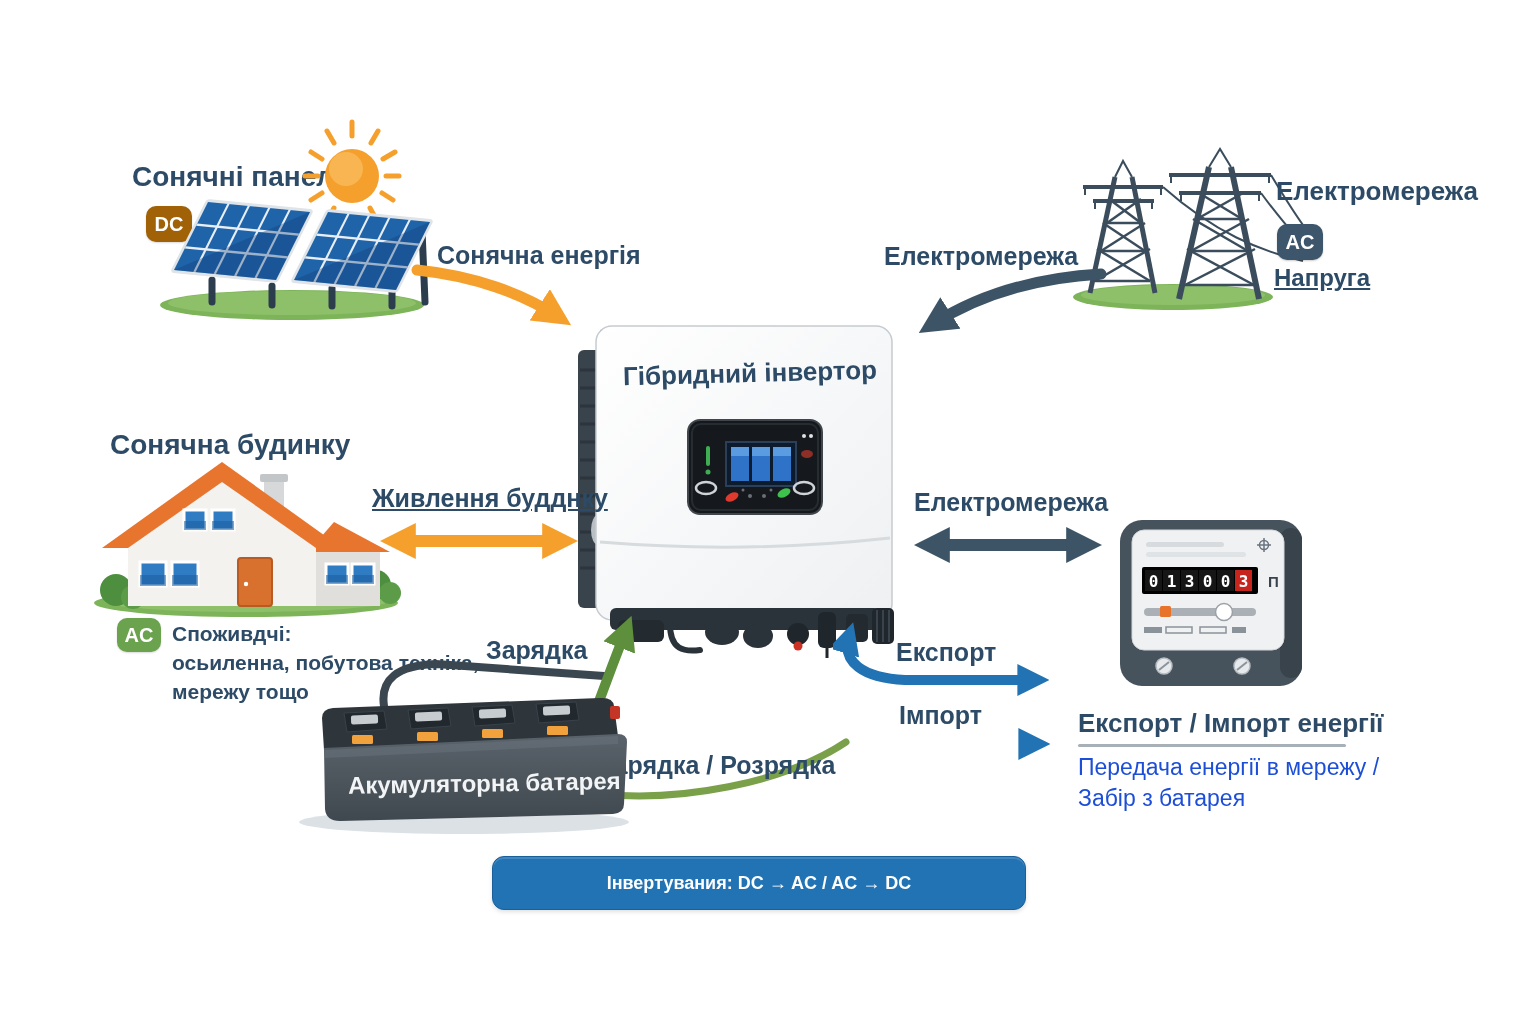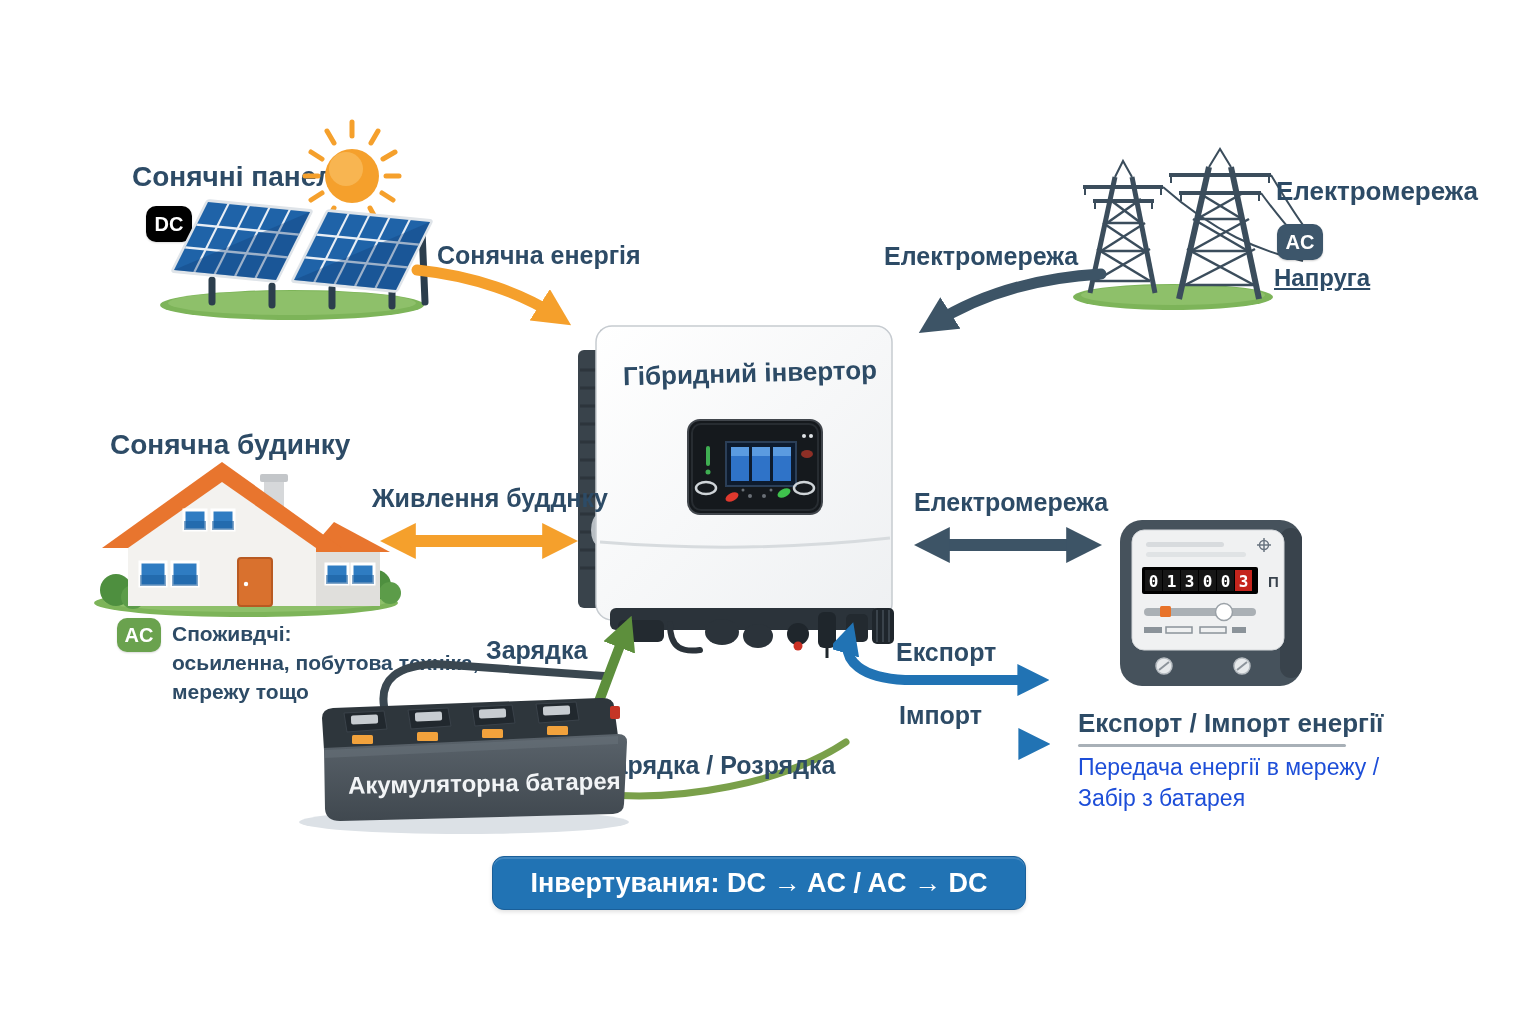--- a/index.html
+++ b/index.html
@@ -11,29 +11,29 @@
   .label{font-weight:700;color:#2d4b66;white-space:nowrap;}
   .h28{font-size:28px;}
   .h26{font-size:26px;}
   .h25{font-size:25px;}
   .h24{font-size:24px;text-decoration:underline;}
   .badge{
     display:flex;align-items:center;justify-content:center;
     width:46px;height:36px;border-radius:10px;color:#ffffff;
     font-weight:700;font-size:20px;
   }
-  .badge-orange{background:#000000;box-shadow:0 1px 2px rgba(0,0,0,.15);}
+  .badge-orange{background:#a16207;box-shadow:0 1px 2px rgba(0,0,0,.15);}
   .badge-slate{background:#3d566b;box-shadow:0 1px 2px rgba(0,0,0,.2);}
   .badge-green{background:#6aa24e;box-shadow:0 1px 2px rgba(0,0,0,.15);width:44px;height:34px;}
   .consumers{font-size:21px;line-height:29px;font-weight:700;color:#2d4b66;margin-left:7px;}
   .desc{font-size:23px;line-height:31px;font-weight:400;color:#1d4ed8;white-space:nowrap;}
   .underline-bar{background:#a8b0b7;height:3px;border-radius:2px;}
   .banner{
     display:flex;align-items:center;justify-content:center;
-    background:#2173b4;border-radius:12px;color:#ffffff;font-weight:700;font-size:27px;
+    background:#2173b4;border-radius:12px;color:#ffffff;font-weight:700;font-size:18px;
     box-shadow:inset 0 2px 0 rgba(255,255,255,.15), 0 2px 4px rgba(0,0,0,.12);
     border:1px solid #1a5f99;
   }
   .inv-title{font-size:26px;font-weight:700;text-align:center;transform:rotate(-1.5deg);}
   .bat-label{font-size:24px;font-weight:700;color:#f2f4f6;text-align:center;transform:rotate(-1deg);white-space:nowrap;}
   svg{display:block;}
 </style>
 </head>
 <body>
 
@@ -312,21 +312,21 @@
     <circle cx="158" cy="132" r="2.2" fill="#ffffff"></circle>
   </svg>
 
   <div class="abs badge badge-green" style="left:117px;top:618px;">AC</div>
   <div class="abs consumers" style="left:165px;top:619px;">
     <div>Споживдчі:</div>
     <div>осьиленна, побутова техніка,</div>
     <div>мережу тощо</div>
   </div>
 
-  <div class="abs label h25" style="left:372px;top:484px;">Живлення будднку</div>
+  <div class="abs label h25" style="left:372px;top:484px;text-decoration:underline;">Живлення будднку</div>
 
   <svg class="abs" style="left:366px;top:516px;" width="226" height="50" viewBox="0 0 226 50">
     <defs>
       <marker id="ah-house" viewBox="0 0 10 10" refX="5.5" refY="5" markerWidth="3" markerHeight="3" orient="auto-start-reverse">
         <path d="M0,0 L10,5 L0,10 z" fill="#f5a02c"></path>
       </marker>
     </defs>
     <line x1="30" y1="25" x2="196" y2="25" stroke="#f5a02c" stroke-width="12" marker-start="url(#ah-house)" marker-end="url(#ah-house)"></line>
   </svg>
 

